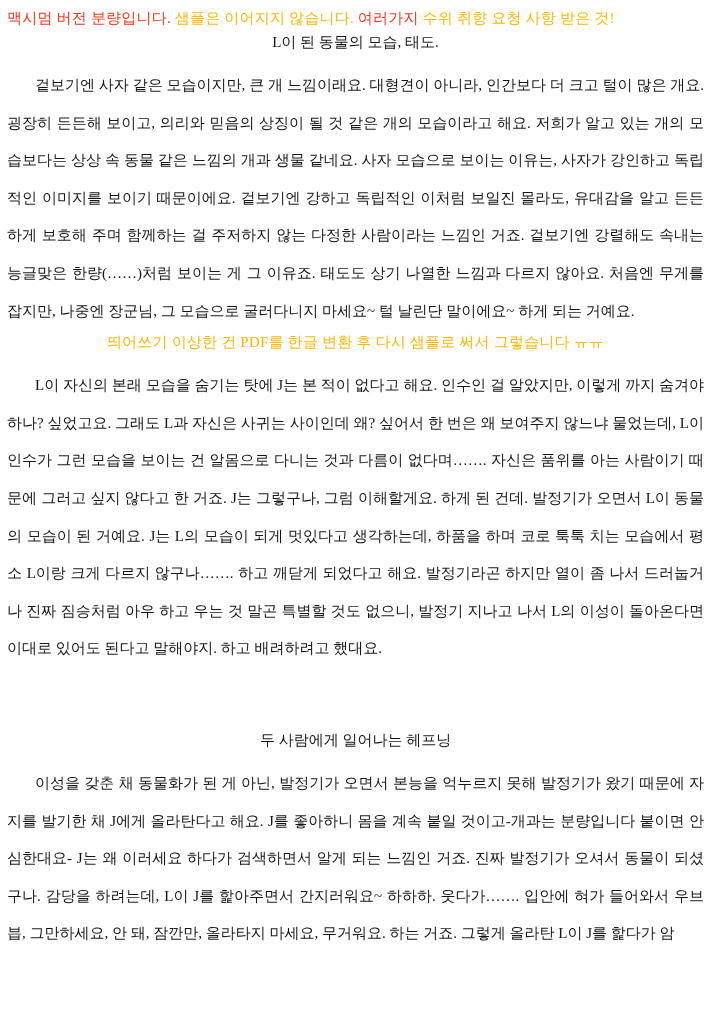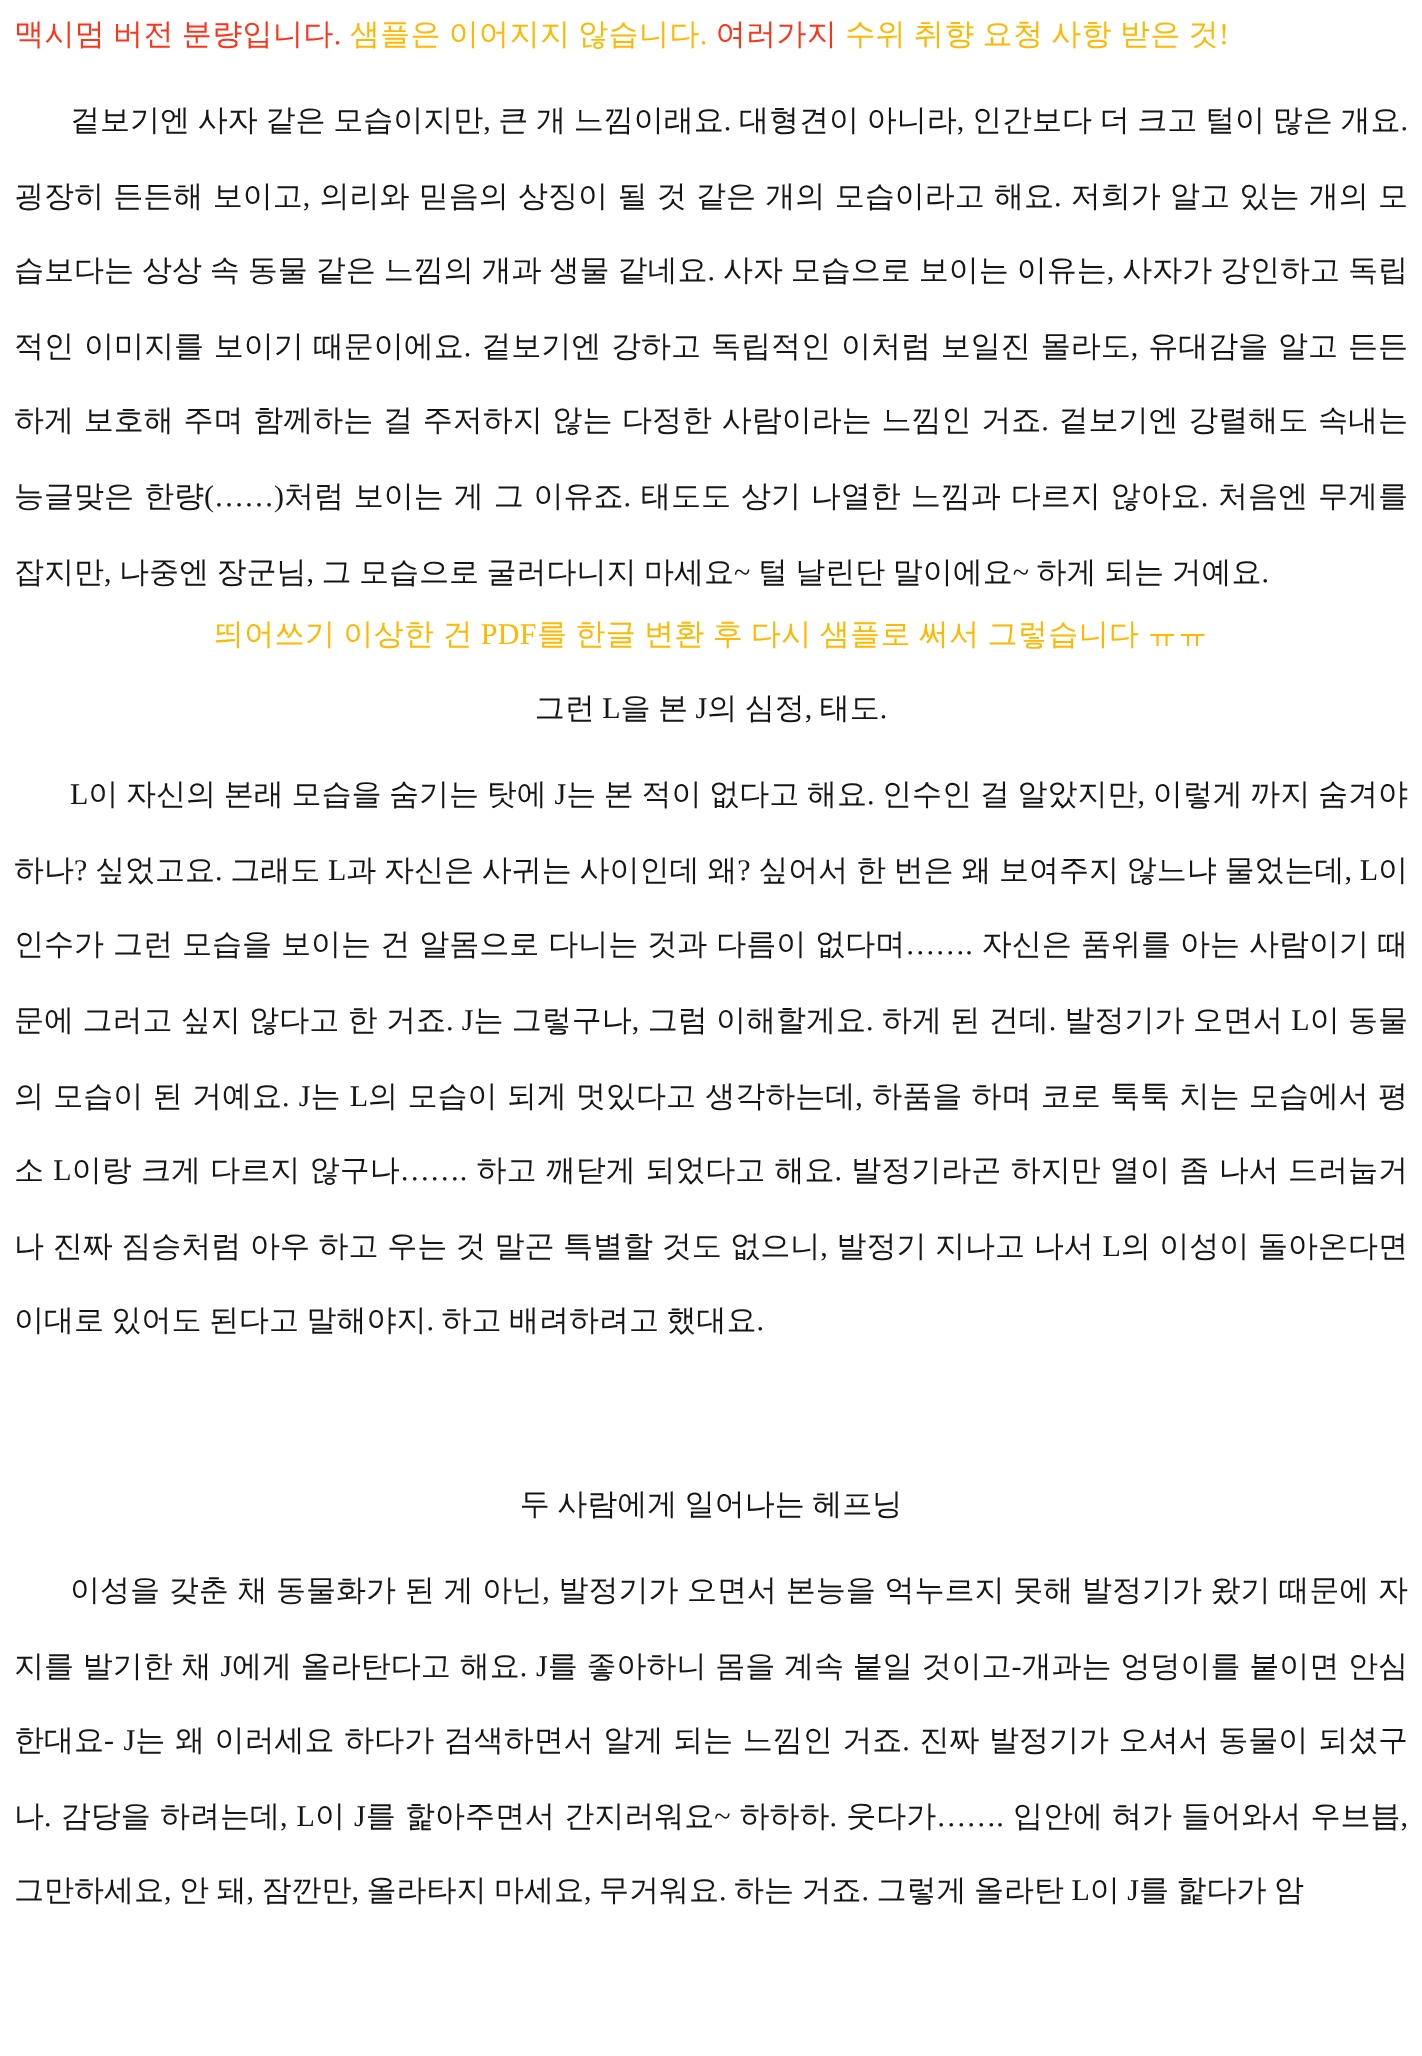--- a/index.html
+++ b/index.html
@@ -52,26 +52,26 @@
 </style>
 </head>
 <body>
 
 <div class="page">
 
   <div class="header-note">
     <span class="red">맥시멈 버전 분량입니다. </span><span class="gold">샘플은 이어지지 않습니다. </span><span class="red">여러가지 </span><span class="gold">수위 취향 요청 사항 받은 것!</span>
   </div>
 
+  <div class="title">L이 된 동물의 모습, 태도.</div>
 
   <div class="para">겉보기엔 사자 같은 모습이지만, 큰 개 느낌이래요. 대형견이 아니라, 인간보다 더 크고 털이 많은 개요. 굉장히 든든해 보이고, 의리와 믿음의 상징이 될 것 같은 개의 모습이라고 해요. 저희가 알고 있는 개의 모습보다는 상상 속 동물 같은 느낌의 개과 생물 같네요. 사자 모습으로 보이는 이유는, 사자가 강인하고 독립적인 이미지를 보이기 때문이에요. 겉보기엔 강하고 독립적인 이처럼 보일진 몰라도, 유대감을 알고 든든하게 보호해 주며 함께하는 걸 주저하지 않는 다정한 사람이라는 느낌인 거죠. 겉보기엔 강렬해도 속내는 능글맞은 한량(……)처럼 보이는 게 그 이유죠. 태도도 상기 나열한 느낌과 다르지 않아요. 처음엔 무게를 잡지만, 나중엔 장군님, 그 모습으로 굴러다니지 마세요~ 털 날린단 말이에요~ 하게 되는 거예요.</div>
 
   <div class="conversion-note gold">띄어쓰기 이상한 건 PDF를 한글 변환 후 다시 샘플로 써서 그렇습니다 ㅠㅠ</div>
 
-  <div class="title title-2">그런 L을 본 J의 심정, 태도.</div>
 
   <div class="para">L이 자신의 본래 모습을 숨기는 탓에 J는 본 적이 없다고 해요. 인수인 걸 알았지만, 이렇게 까지 숨겨야 하나? 싶었고요. 그래도 L과 자신은 사귀는 사이인데 왜? 싶어서 한 번은 왜 보여주지 않느냐 물었는데, L이 인수가 그런 모습을 보이는 건 알몸으로 다니는 것과 다름이 없다며……. 자신은 품위를 아는 사람이기 때문에 그러고 싶지 않다고 한 거죠. J는 그렇구나, 그럼 이해할게요. 하게 된 건데. 발정기가 오면서 L이 동물의 모습이 된 거예요. J는 L의 모습이 되게 멋있다고 생각하는데, 하품을 하며 코로 툭툭 치는 모습에서 평소 L이랑 크게 다르지 않구나……. 하고 깨닫게 되었다고 해요. 발정기라곤 하지만 열이 좀 나서 드러눕거나 진짜 짐승처럼 아우 하고 우는 것 말곤 특별할 것도 없으니, 발정기 지나고 나서 L의 이성이 돌아온다면 이대로 있어도 된다고 말해야지. 하고 배려하려고 했대요.</div>
 
   <div class="title title-3">두 사람에게 일어나는 헤프닝</div>
 
-  <div class="para">이성을 갖춘 채 동물화가 된 게 아닌, 발정기가 오면서 본능을 억누르지 못해 발정기가 왔기 때문에 자지를 발기한 채 J에게 올라탄다고 해요. J를 좋아하니 몸을 계속 붙일 것이고-개과는 엉덩이를 붙이면 안심한대요- J는 왜 이러세요 하다가 검색하면서 알게 되는 느낌인 거죠. 진짜 발정기가 오셔서 동물이 되셨구나. 감당을 하려는데, L이 J를 핥아주면서 간지러워요~ 하하하. 웃다가……. 입안에 혀가 들어와서 우브븝, 그만하세요, 안 돼, 잠깐만, 올라타지 마세요, 무거워요. 하는 거죠. 그렇게 올라탄 L이 J를 핥다가 암</div>
+  <div class="para">이성을 갖춘 채 동물화가 된 게 아닌, 발정기가 오면서 본능을 억누르지 못해 발정기가 왔기 때문에 자지를 발기한 채 J에게 올라탄다고 해요. J를 좋아하니 몸을 계속 붙일 것이고-개과는 분량입니다 붙이면 안심한대요- J는 왜 이러세요 하다가 검색하면서 알게 되는 느낌인 거죠. 진짜 발정기가 오셔서 동물이 되셨구나. 감당을 하려는데, L이 J를 핥아주면서 간지러워요~ 하하하. 웃다가……. 입안에 혀가 들어와서 우브븝, 그만하세요, 안 돼, 잠깐만, 올라타지 마세요, 무거워요. 하는 거죠. 그렇게 올라탄 L이 J를 핥다가 암</div>
 
 </div>
 
 </body></html>

